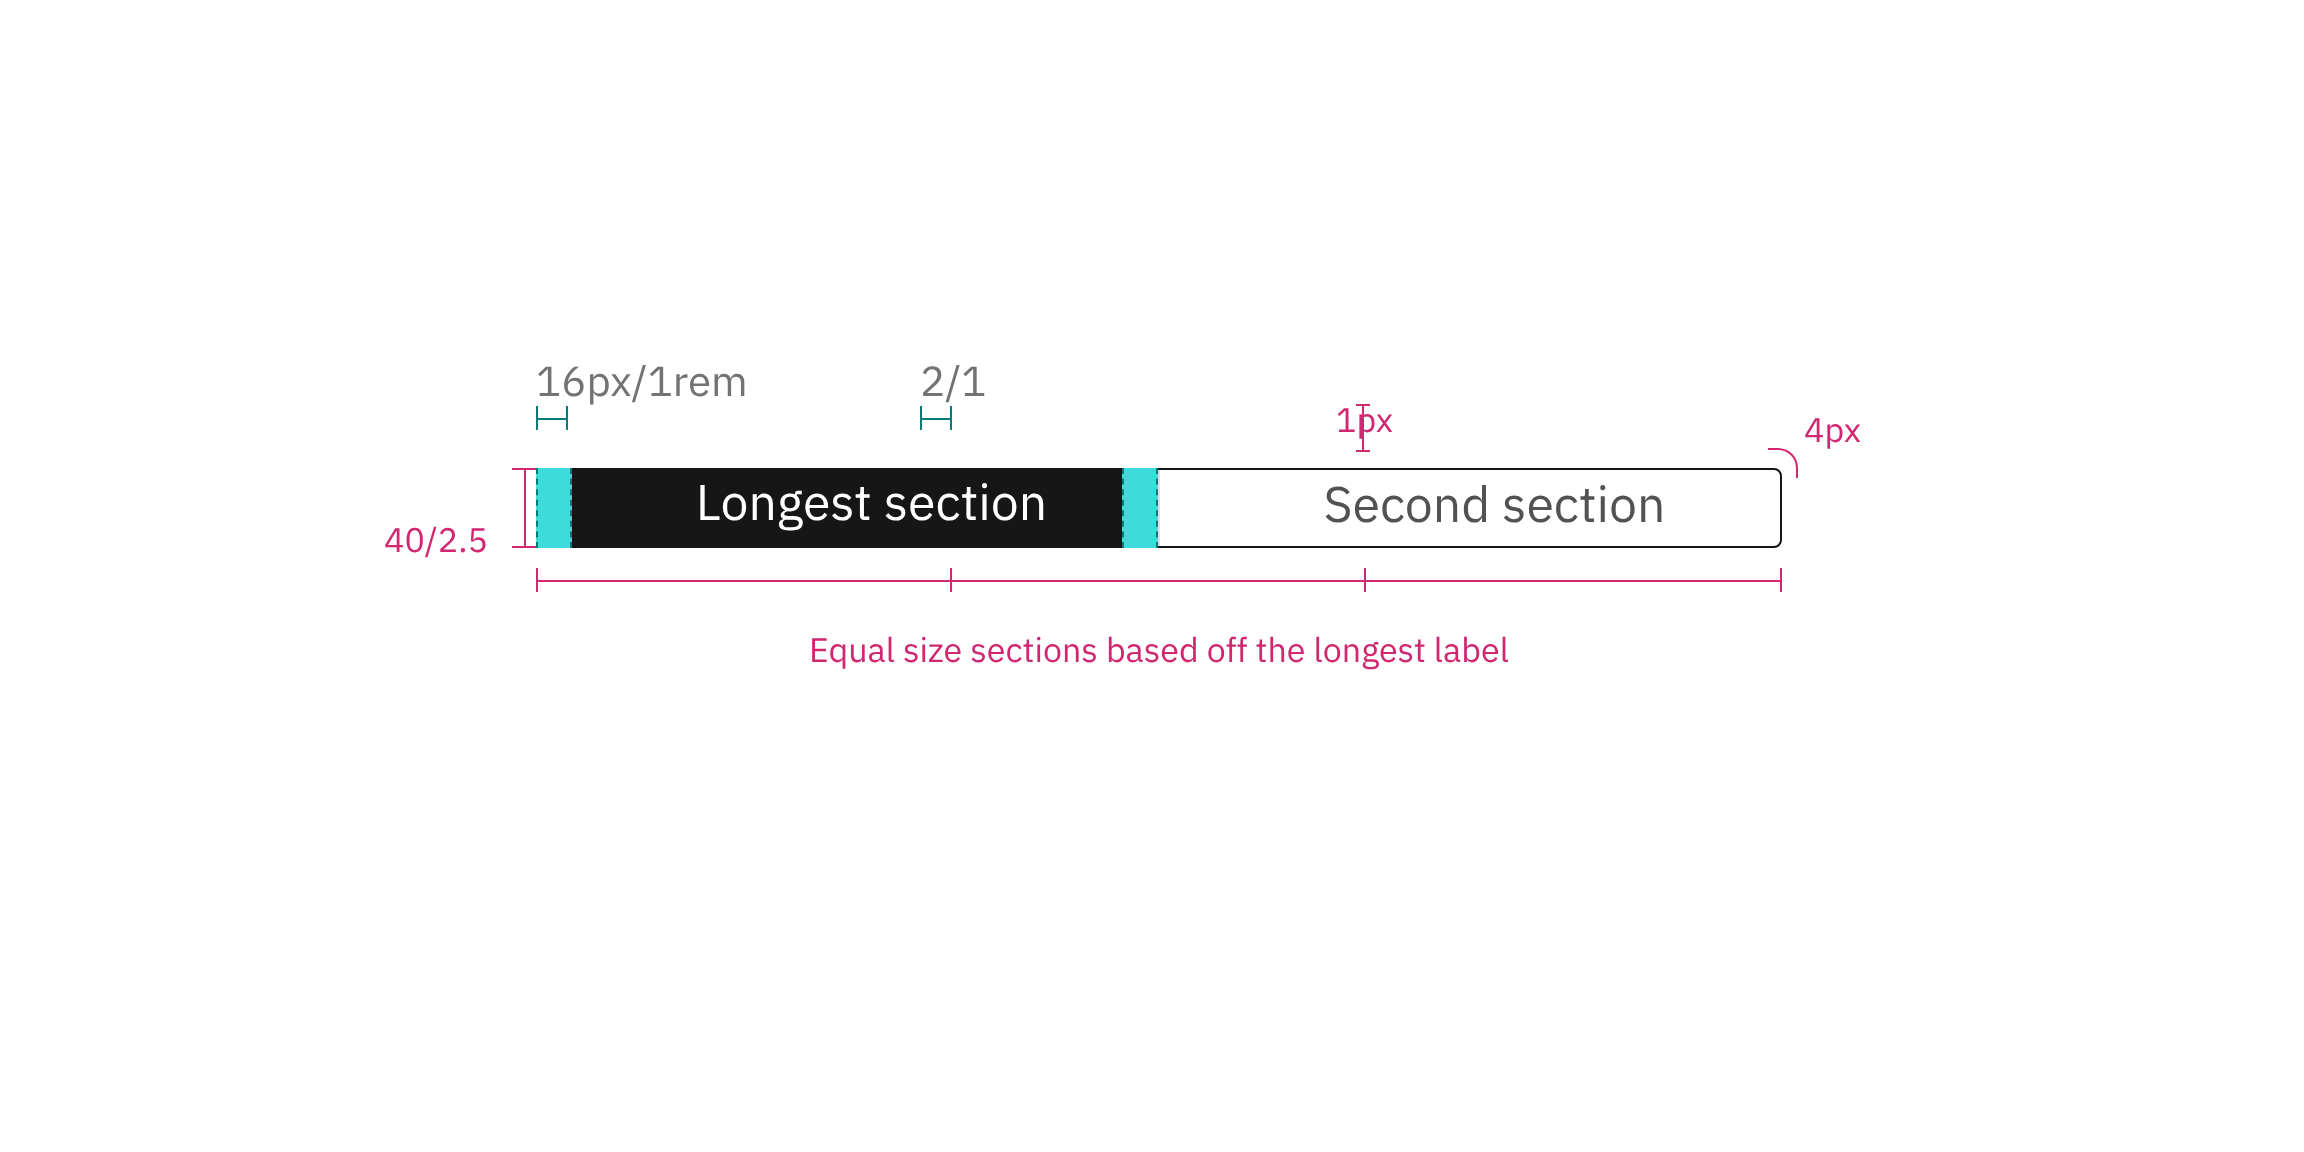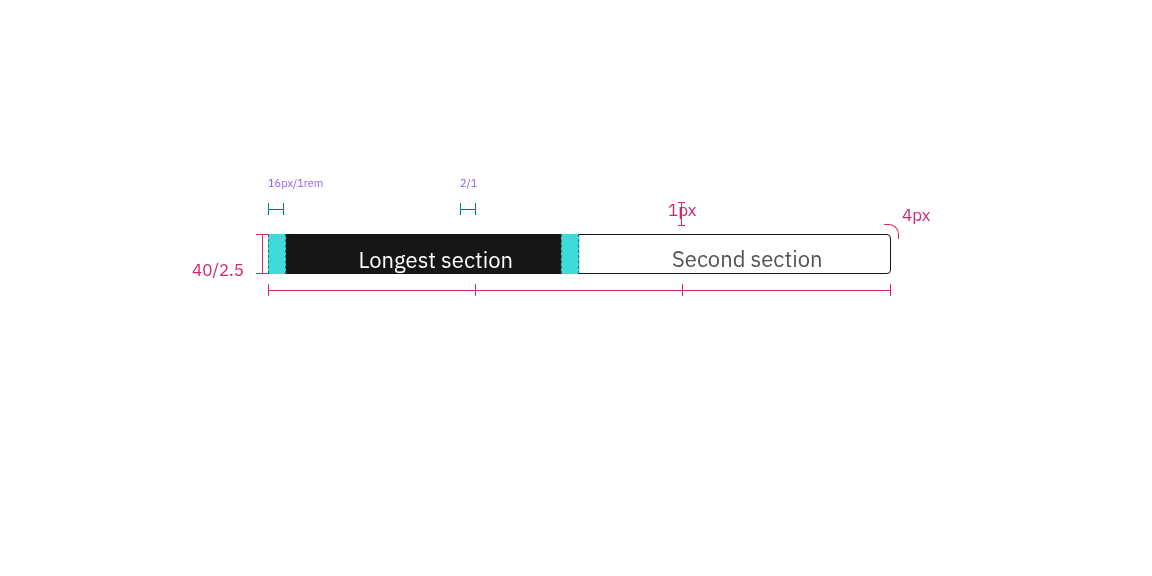--- a/index.html
+++ b/index.html
@@ -30,23 +30,23 @@
     border: 1px solid #161616;
     border-radius: 4px;
     box-sizing: border-box;
     overflow: visible;
   }
 
   .seg {
     flex: 1 1 0;
     height: 100%;
     display: flex;
-    align-items: flex-end;
+    align-items: flex-start;
     justify-content: center;
-    font-size: 22px;
+    font-size: 25px;
     box-sizing: border-box;
     white-space: nowrap;
     position: relative;
     padding-left: 25px;
   }
   .seg.active {
     background: #161616;
     color: #ffffff;
     margin: -1px 0 -1px -1px;
     height: calc(100% + 2px);
@@ -66,22 +66,22 @@
     border-left: 1px dashed #007d79;
   }
   .pad.left  { left: 0; }
   .pad.right { right: 0; }
 
   
 
   
   .anno-teal {
     position: absolute;
-    color: #8b5cf6;
-    font-size: 11px;
+    color: #737373;
+    font-size: 21px;
     top: -58px;
     white-space: nowrap;
   }
   .anno-teal.left  { left: 0; }
   .anno-teal.right { left: 192px; }
 
   
   .cap-teal {
     position: absolute;
     top: -28px;
@@ -251,14 +251,15 @@
     </div>
   </div>
 
   <div class="brace">
     <div class="hbar"></div>
     <div class="tick t1"></div>
     <div class="tick t2"></div>
     <div class="tick t3"></div>
     <div class="tick t4"></div>
   </div>
+  <div class="caption-pink">Equal size sections based off the longest label</div>
 
 </div>
 
 </body></html>

